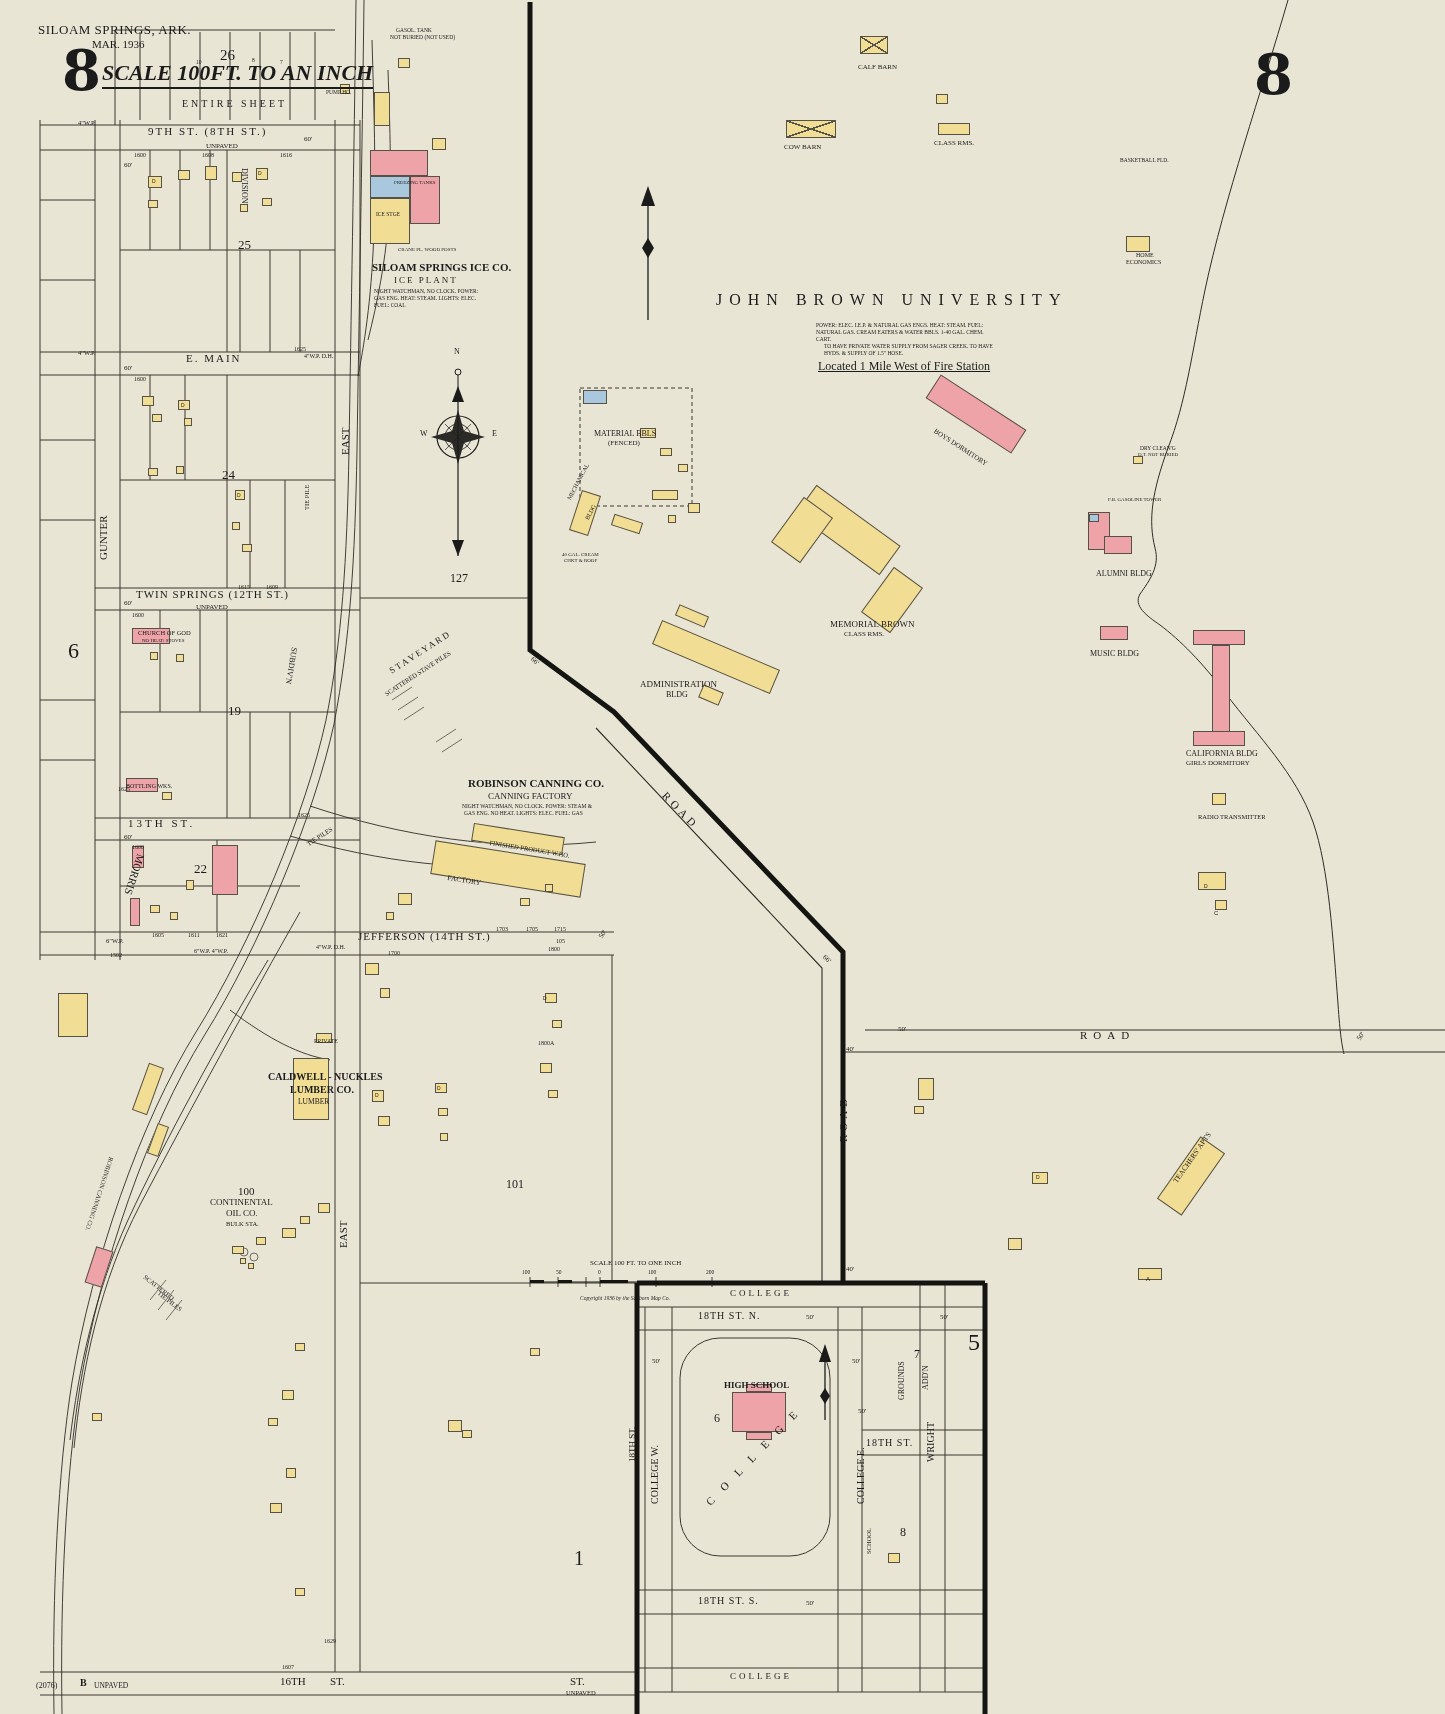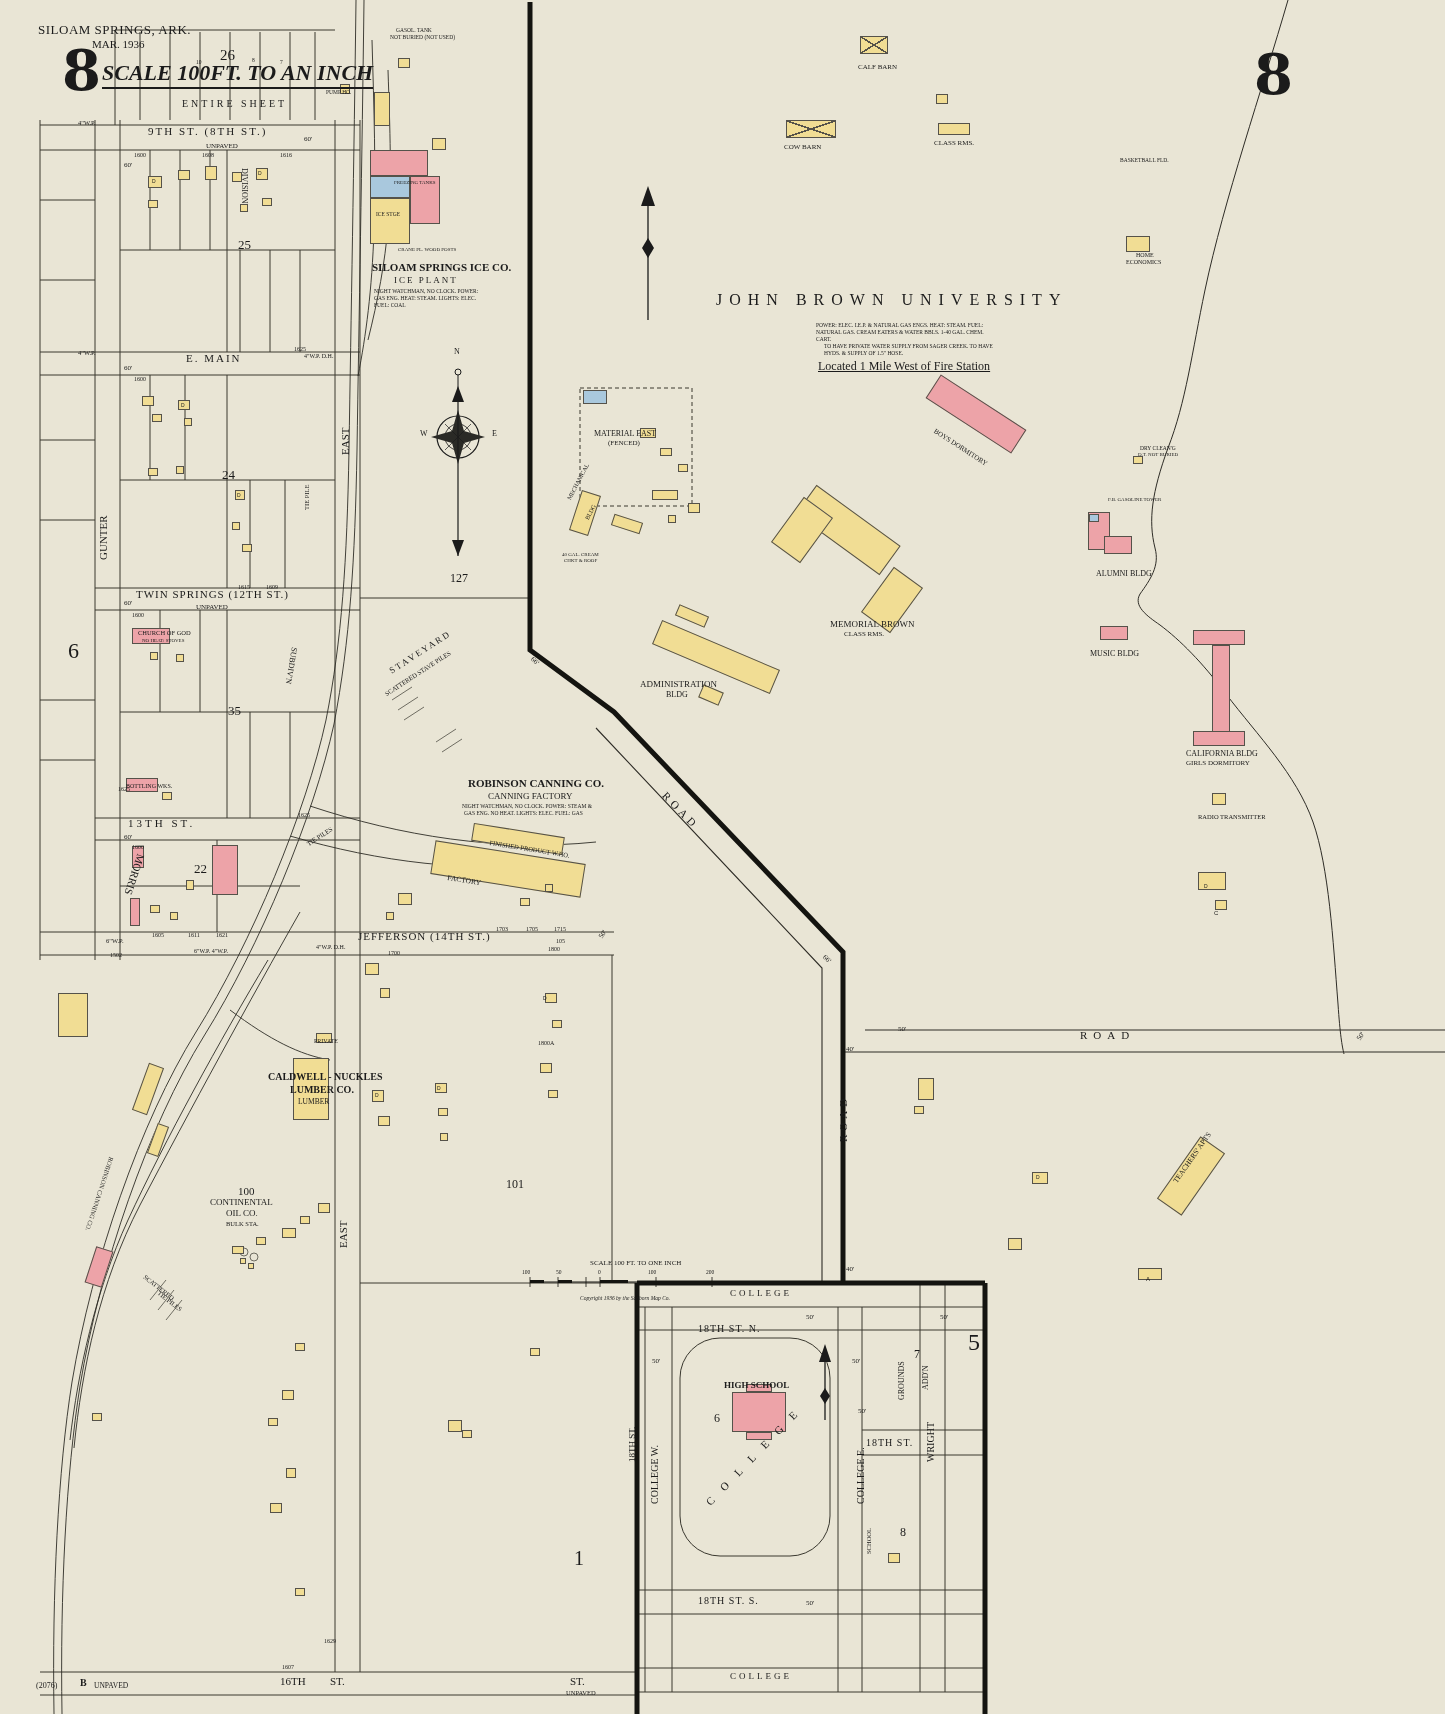--- a/index.html
+++ b/index.html
@@ -286,21 +286,21 @@
       <div class="lbl" style="left: 818px; top: 360px; font-size: 12px; text-decoration: underline;">Located 1 Mile West of Fire Station</div>
       <div class="lbl" style="left: 78px; top: 350px; font-size: 6.5px;">4"W.P.</div>
       <div class="lbl" style="left: 294px; top: 346px; font-size: 6px;">1625</div>
       <div class="lbl" style="left: 304px; top: 353px; font-size: 6px;">4"W.P. D.H.</div>
       <div class="lbl" style="left: 186px; top: 353px; font-size: 11px; letter-spacing: 2px;">E. MAIN</div>
       <div class="lbl" style="left: 124px; top: 365px; font-size: 7px;">60'</div>
       <div class="lbl" style="left: 134px; top: 376px; font-size: 6px;">1600</div>
       <div class="lbl" style="left: 454px; top: 348px; font-size: 8px;">N</div>
       <div class="lbl" style="left: 420px; top: 430px; font-size: 8px;">W</div>
       <div class="lbl" style="left: 492px; top: 430px; font-size: 8px;">E</div>
-      <div class="lbl" style="left: 594px; top: 430px; font-size: 8px;">MATERIAL EAST</div>
+      <div class="lbl" style="left: 594px; top: 430px; font-size: 8px;">MATERIAL BBLS</div>
       <div class="lbl" style="left: 608px; top: 440px; font-size: 7px;">(FENCED)</div>
       <div class="lbl" style="left: 222px; top: 468px; font-size: 13px;">24</div>
       <div class="lbl" style="left: 566px; top: 498px; font-size: 6px; transform: rotate(-62deg);">MECHANICAL</div>
       <div class="lbl" style="left: 584px; top: 518px; font-size: 6px; transform: rotate(-62deg);">BLDG</div>
       <div class="lbl" style="left: 562px; top: 552px; font-size: 5px;">40 GAL. CREAM</div>
       <div class="lbl" style="left: 564px; top: 558px; font-size: 5px;">CHKT &amp; ROOF</div>
       <div class="lbl" style="left: 936px; top: 428px; font-size: 7px; transform: rotate(33deg);">BOYS DORMITORY</div>
       <div class="lbl" style="left: 1140px; top: 446px; font-size: 5.5px;">DRY CLEAN'G</div>
       <div class="lbl" style="left: 1138px; top: 452px; font-size: 5px;">D.T. NOT BURIED</div>
       <div class="lbl" style="left: 1108px; top: 497px; font-size: 5px;">F.B. GASOLINE TOWER</div>
@@ -319,21 +319,21 @@
       <div class="lbl" style="left: 844px; top: 631px; font-size: 7px;">CLASS RMS.</div>
       <div class="lbl" style="left: 1090px; top: 650px; font-size: 8px;">MUSIC BLDG</div>
       <div class="lbl" style="left: 138px; top: 630px; font-size: 6.5px;">CHURCH OF GOD</div>
       <div class="lbl" style="left: 142px; top: 638px; font-size: 5px;">NO HEAT: STOVES</div>
       <div class="lbl" style="left: 68px; top: 640px; font-size: 22px;">6</div>
       <div class="lbl" style="left: 640px; top: 680px; font-size: 9px;">ADMINISTRATION</div>
       <div class="lbl" style="left: 666px; top: 691px; font-size: 8px;">BLDG</div>
       <div class="lbl" style="left: 388px; top: 668px; font-size: 9px; transform: rotate(-33deg);">S T A V E   Y A R D</div>
       <div class="lbl" style="left: 384px; top: 692px; font-size: 6.5px; transform: rotate(-33deg);">SCATTERED  STAVE  PILES</div>
       <div class="lbl" style="left: 298px; top: 648px; font-size: 8px; transform: rotate(100deg);">SUBDIV'N</div>
-      <div class="lbl" style="left: 228px; top: 704px; font-size: 13px;">35</div>
+      <div class="lbl" style="left: 228px; top: 704px; font-size: 13px;">19</div>
       <div class="lbl" style="left: 534px; top: 656px; font-size: 7px; transform: rotate(45deg);">66'</div>
       <div class="lbl" style="left: 1186px; top: 750px; font-size: 8px;">CALIFORNIA BLDG</div>
       <div class="lbl" style="left: 1186px; top: 760px; font-size: 7px;">GIRLS DORMITORY</div>
       <div class="lbl" style="left: 668px; top: 790px; font-size: 11px; transform: rotate(46deg); letter-spacing: 4px;">ROAD</div>
       <div class="lbl" style="left: 118px; top: 786px; font-size: 6px;">1625</div>
       <div class="lbl" style="left: 126px; top: 783px; font-size: 6px;">BOTTLING WKS.</div>
       <div class="lbl" style="left: 468px; top: 778px; font-size: 11px; font-weight: 700;">ROBINSON CANNING CO.</div>
       <div class="lbl" style="left: 488px; top: 792px; font-size: 9px;">CANNING FACTORY</div>
       <div class="lbl" style="left: 462px; top: 804px; font-size: 5.5px;">NIGHT WATCHMAN, NO CLOCK.  POWER: STEAM &amp;</div>
       <div class="lbl" style="left: 464px; top: 811px; font-size: 5.5px;">GAS ENG.  NO HEAT.  LIGHTS: ELEC.  FUEL: GAS</div>
@@ -385,21 +385,21 @@
       <div class="lbl" style="left: 160px; top: 1290px; font-size: 6.5px; transform: rotate(38deg);">TIE PILES</div>
       <div class="lbl" style="left: 846px; top: 1266px; font-size: 7px;">40'</div>
       <div class="lbl" style="left: 590px; top: 1260px; font-size: 7px;">SCALE 100 FT. TO ONE INCH</div>
       <div class="lbl" style="left: 522px; top: 1270px; font-size: 5.5px;">100</div>
       <div class="lbl" style="left: 556px; top: 1270px; font-size: 5.5px;">50</div>
       <div class="lbl" style="left: 598px; top: 1270px; font-size: 5.5px;">0</div>
       <div class="lbl" style="left: 648px; top: 1270px; font-size: 5.5px;">100</div>
       <div class="lbl" style="left: 706px; top: 1270px; font-size: 5.5px;">200</div>
       <div class="lbl" style="left: 580px; top: 1296px; font-size: 5.5px; font-style: italic;">Copyright 1936 by the Sanborn Map Co.</div>
       <div class="lbl" style="left: 730px; top: 1289px; font-size: 9px; letter-spacing: 3px;">COLLEGE</div>
-      <div class="lbl" style="left: 698px; top: 1311px; font-size: 10px; letter-spacing: 1px; margin-top: 13px;">18TH   ST. N.</div>
+      <div class="lbl" style="left: 698px; top: 1311px; font-size: 10px; letter-spacing: 1px;">18TH   ST. N.</div>
       <div class="lbl" style="left: 806px; top: 1314px; font-size: 7px;">50'</div>
       <div class="lbl" style="left: 940px; top: 1314px; font-size: 7px;">50'</div>
       <div class="lbl" style="left: 968px; top: 1330px; font-size: 24px;">5</div>
       <div class="lbl" style="left: 914px; top: 1348px; font-size: 12px;">7</div>
       <div class="lbl" style="left: 898px; top: 1400px; font-size: 8px; transform: rotate(-90deg);">GROUNDS</div>
       <div class="lbl" style="left: 922px; top: 1390px; font-size: 8px; transform: rotate(-90deg);">ADD'N</div>
       <div class="lbl" style="left: 852px; top: 1358px; font-size: 7px;">50'</div>
       <div class="lbl" style="left: 652px; top: 1358px; font-size: 7px;">50'</div>
       <div class="lbl" style="left: 724px; top: 1381px; font-size: 9px; font-weight: 700;">HIGH SCHOOL</div>
       <div class="lbl" style="left: 714px; top: 1412px; font-size: 12px;">6</div>

